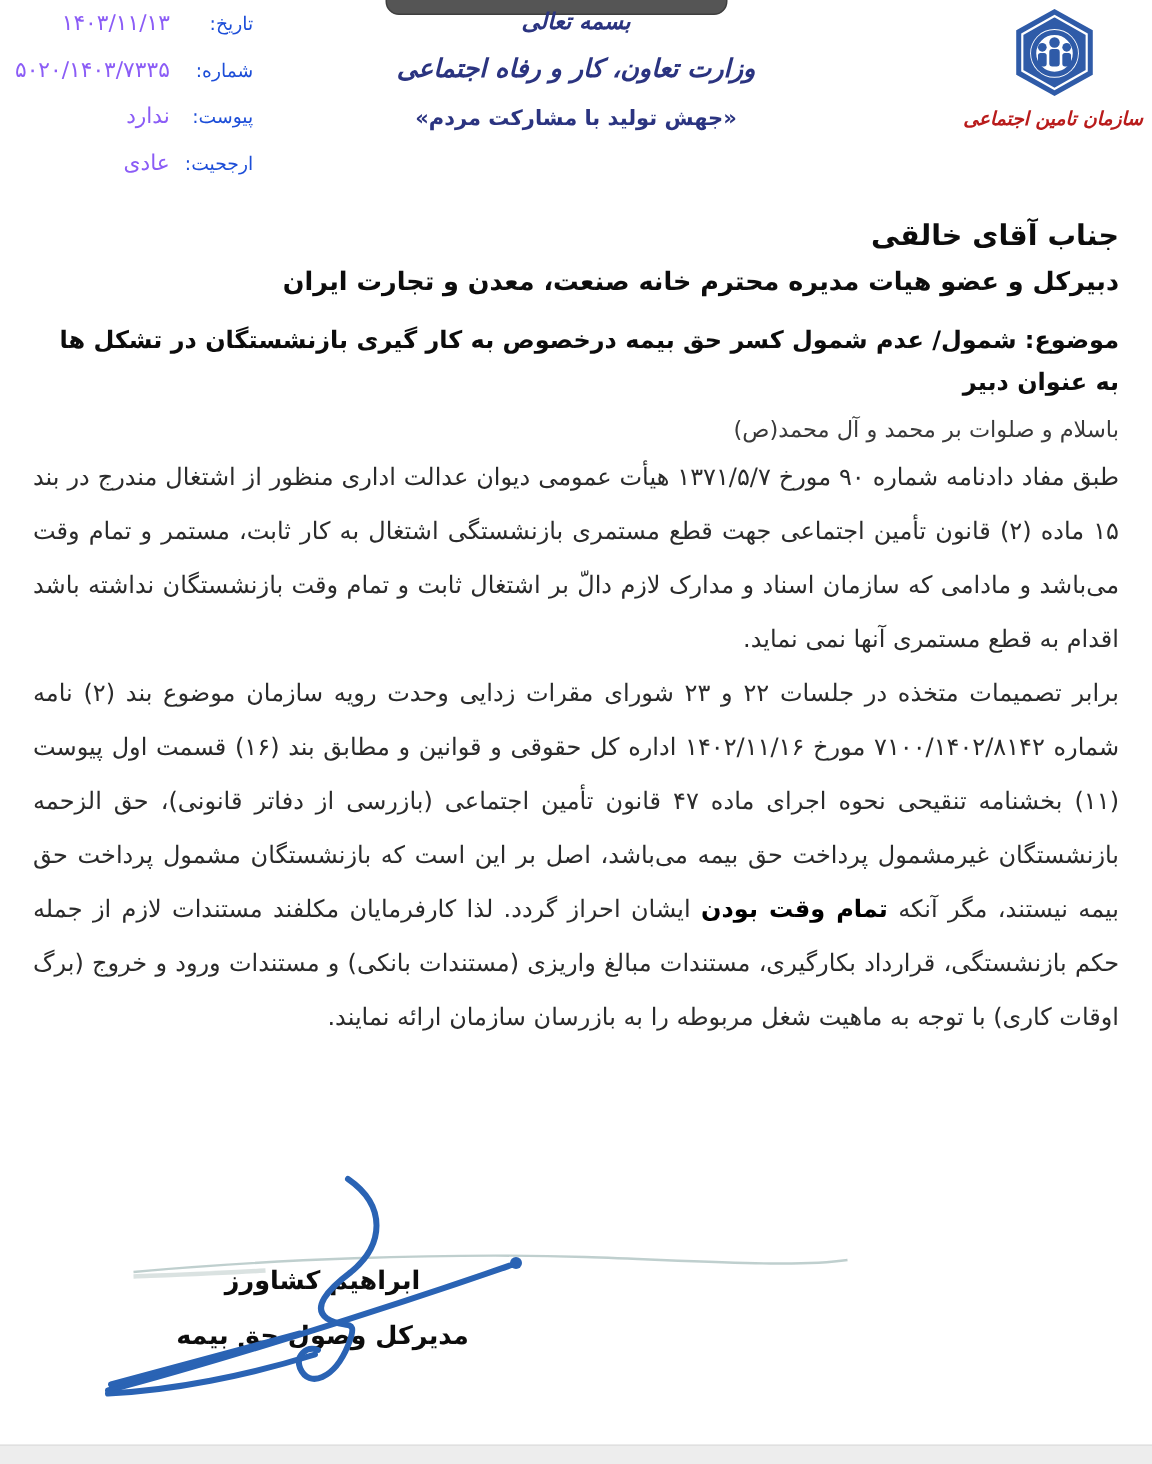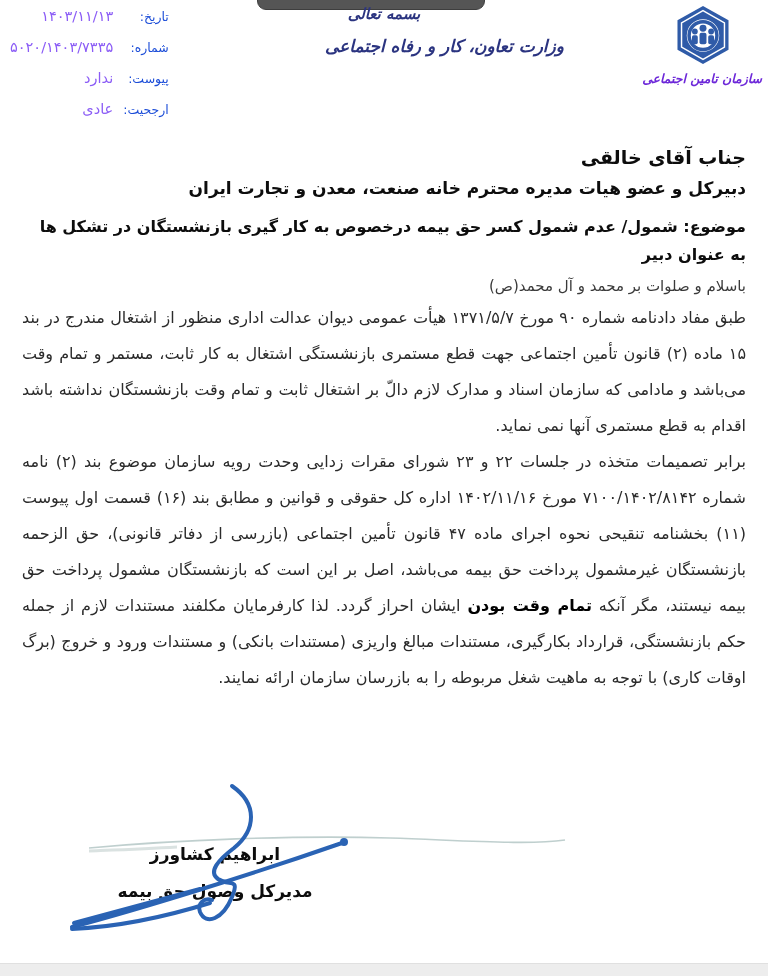--- a/index.html
+++ b/index.html
@@ -19,25 +19,25 @@
     align-items:baseline;
   }
   .meta .lbl{font-size:12.5px;color:#1d4ed8;white-space:nowrap;}
   .meta .val{font-size:14.5px;font-weight:normal;color:#8b5cf6;white-space:nowrap;letter-spacing:.5px;}
   
   .center-head{
     position:absolute;top:5px;left:384px;transform:translateX(-50%);
     width:360px;text-align:center;color:#2b3480;
   }
   .bismillah{font-size:15px;font-weight:bold;font-style:italic;}
-  .ministry{font-size:17px;font-weight:bold;font-style:italic;margin-top:13px;text-align:right;}
+  .ministry{font-size:17px;font-weight:bold;font-style:italic;margin-top:13px;}
   .slogan{font-size:14px;font-weight:bold;margin-top:15px;color:#2b3480;}
   
   .logo-block{position:absolute;top:5px;right:6px;width:118px;text-align:center;}
-  .org-name{font-size:12.5px;font-weight:bold;font-style:italic;color:#6d28d9;margin-top:2px;white-space:nowrap;}
+  .org-name{font-size:12.5px;font-weight:bold;font-style:italic;color:#b91c1c;margin-top:2px;white-space:nowrap;}
   
   .content{position:absolute;top:144px;right:22px;left:22px;color:#2b2b2b;}
   .recipient1{font-size:19px;font-weight:bold;color:#0d0d0d;line-height:1.45;}
   .recipient2{font-size:17px;font-weight:bold;color:#0d0d0d;line-height:1.95;}
   .subject{font-size:16px;font-weight:bold;color:#0d0d0d;margin-top:8px;line-height:1.75;}
   .salutation{font-size:15px;color:#3a3a3a;margin-top:4px;line-height:1.85;}
   .content p{margin:0;font-size:16px;line-height:36px;text-align:justify;color:#2b2b2b;}
   .p1{text-indent:14px;margin-top:3px;}
   .p2{margin-top:9px;}
   .p3{margin-top:9px;}
@@ -69,20 +69,21 @@
     <span class="val">۵۰۲۰/۱۴۰۳/۷۳۳۵</span>
     <span class="lbl">پیوست:</span>
     <span class="val">ندارد</span>
     <span class="lbl">ارجحیت:</span>
     <span class="val">عادی</span>
   </div>
 
   <div class="center-head">
     <div class="bismillah">بسمه تعالی</div>
     <div class="ministry">وزارت تعاون، کار و رفاه اجتماعی</div>
+    <div class="slogan">«جهش تولید با مشارکت مردم»</div>
   </div>
 
   <div class="logo-block">
     <svg width="58" height="60" viewBox="0 0 100 102" aria-hidden="true">
       <polygon points="50,1 94,25.5 94,76.5 50,101 6,76.5 6,25.5" fill="#2f5ba8"></polygon>
       <polygon points="50,9 87,30 87,72 50,93 13,72 13,30" fill="none" stroke="#ffffff" stroke-width="2.5"></polygon>
       <circle cx="50" cy="52" r="28" fill="#ffffff"></circle>
       <circle cx="50" cy="52" r="24" fill="none" stroke="#2f5ba8" stroke-width="6"></circle>
       <circle cx="50" cy="39.5" r="6" fill="#2f5ba8"></circle>
       <rect x="44" y="47" width="12" height="20" rx="3.5" fill="#2f5ba8"></rect>

